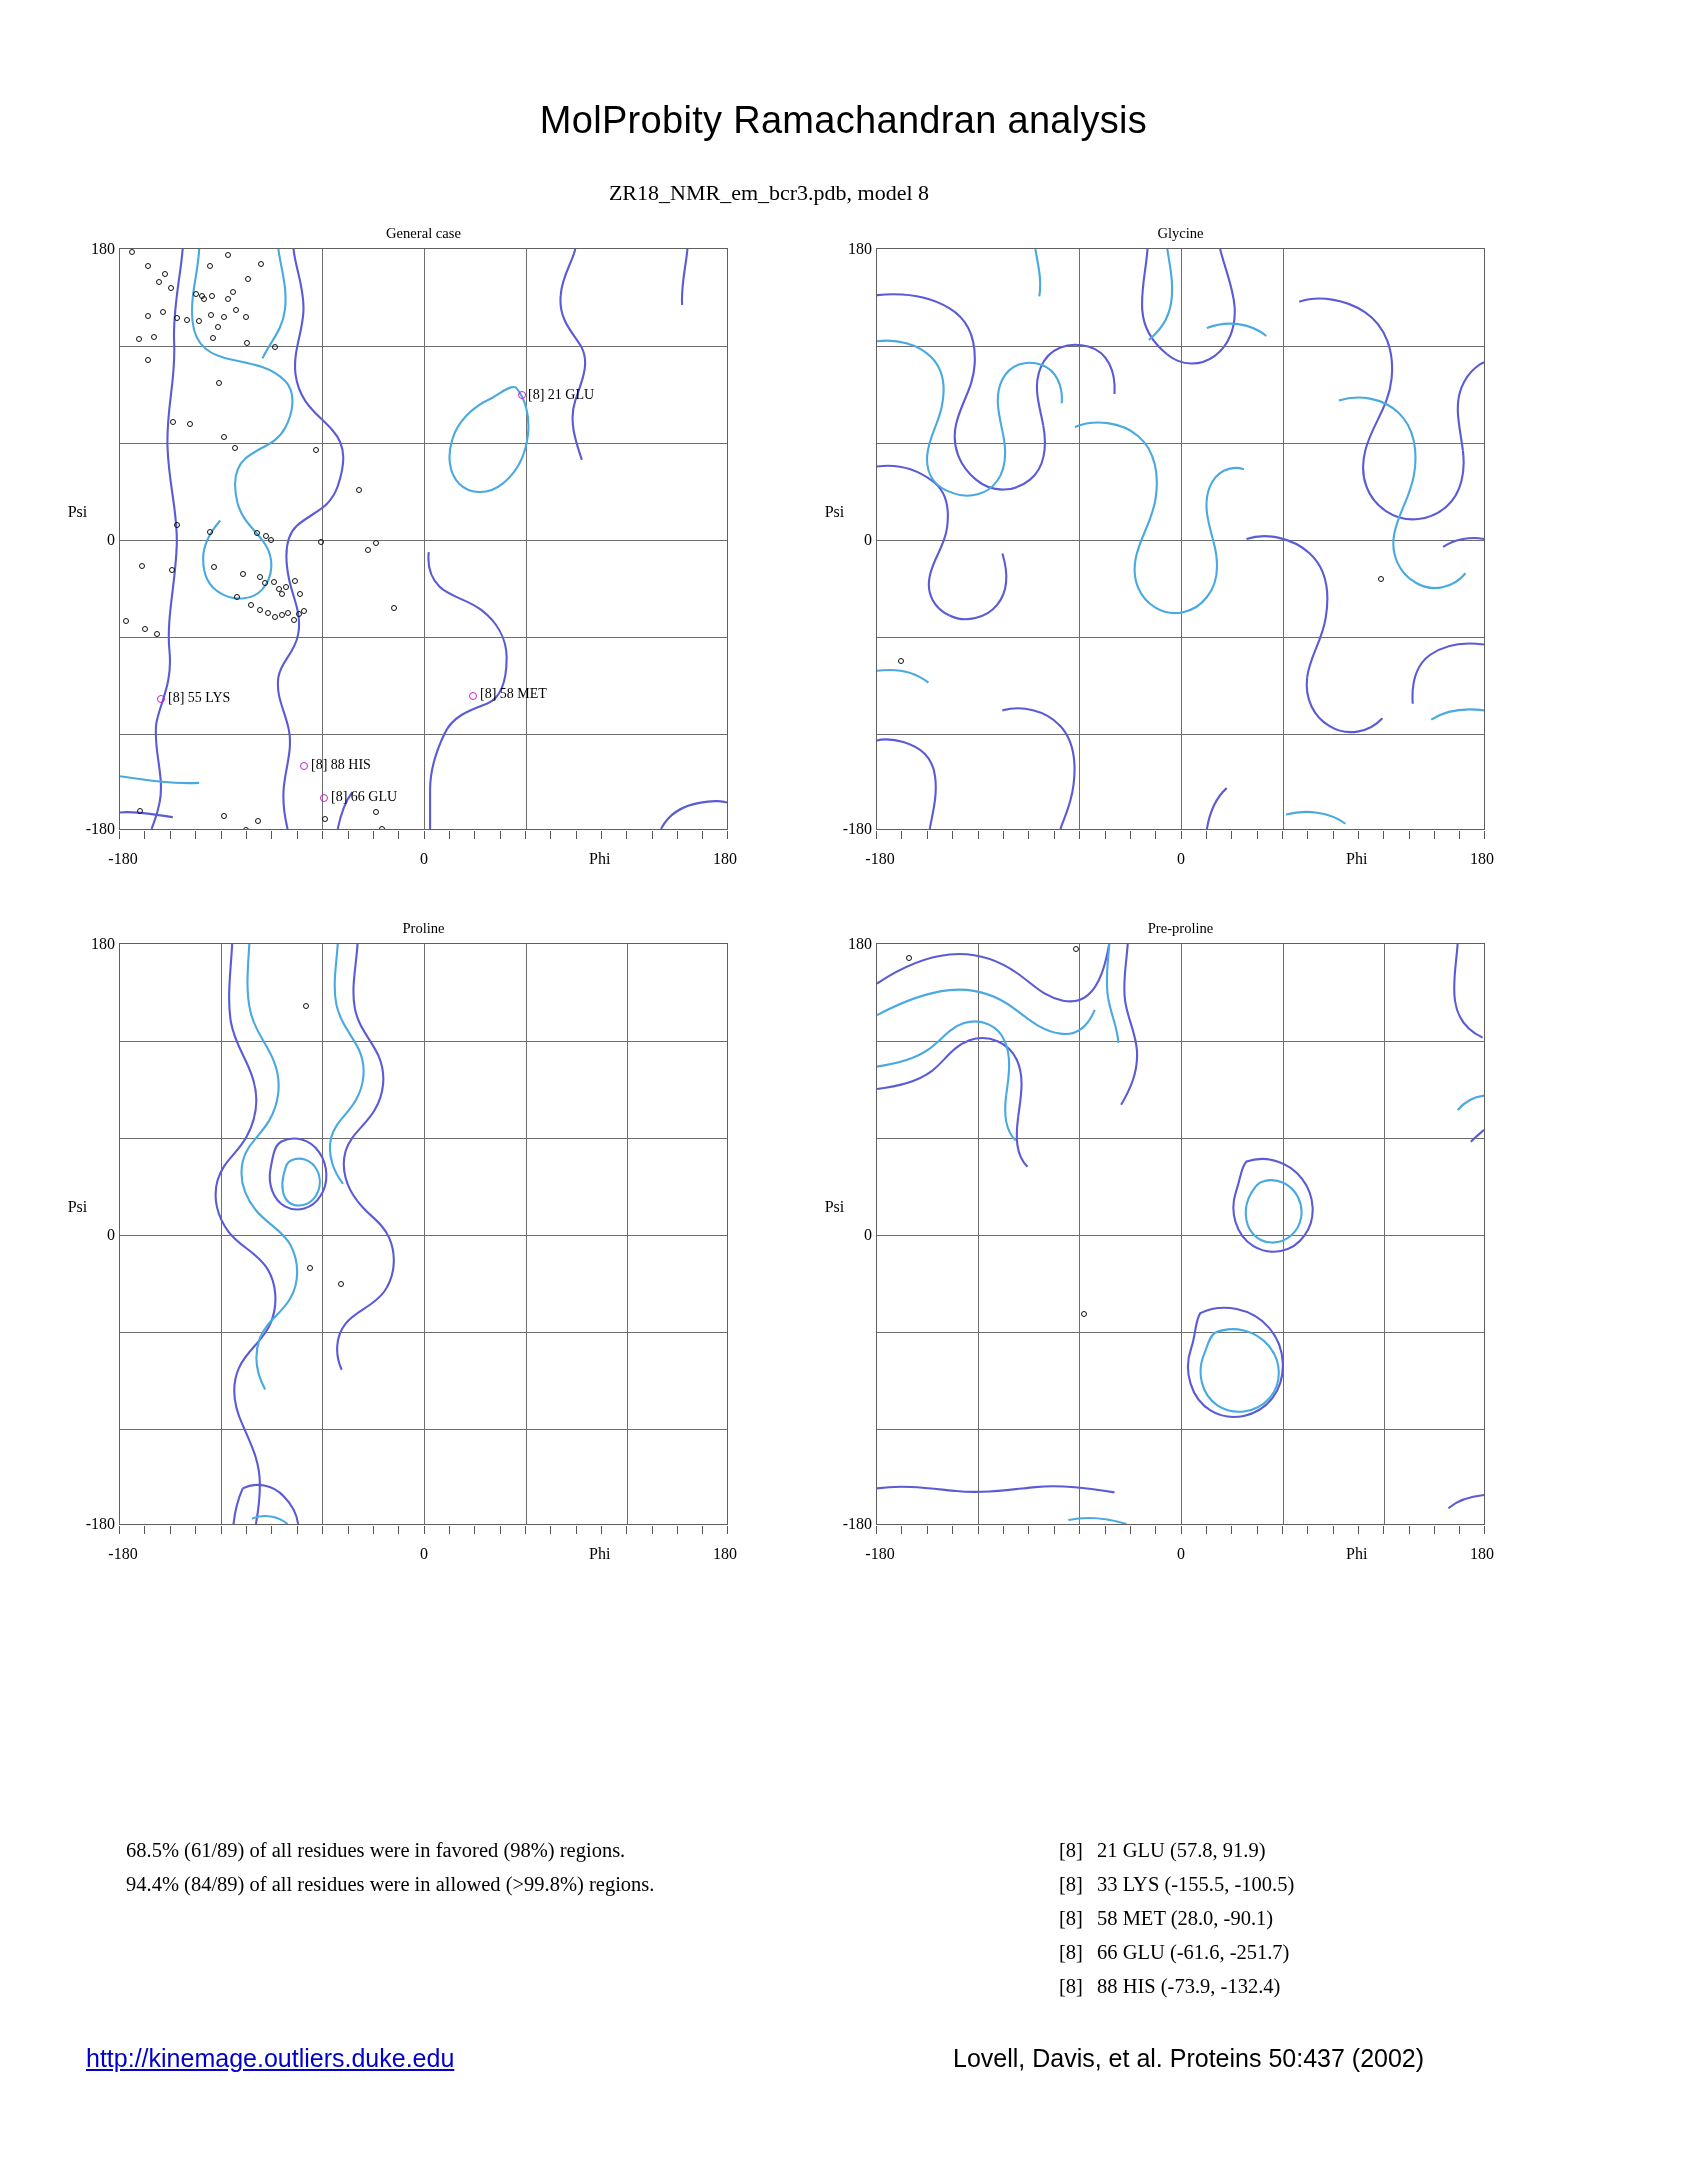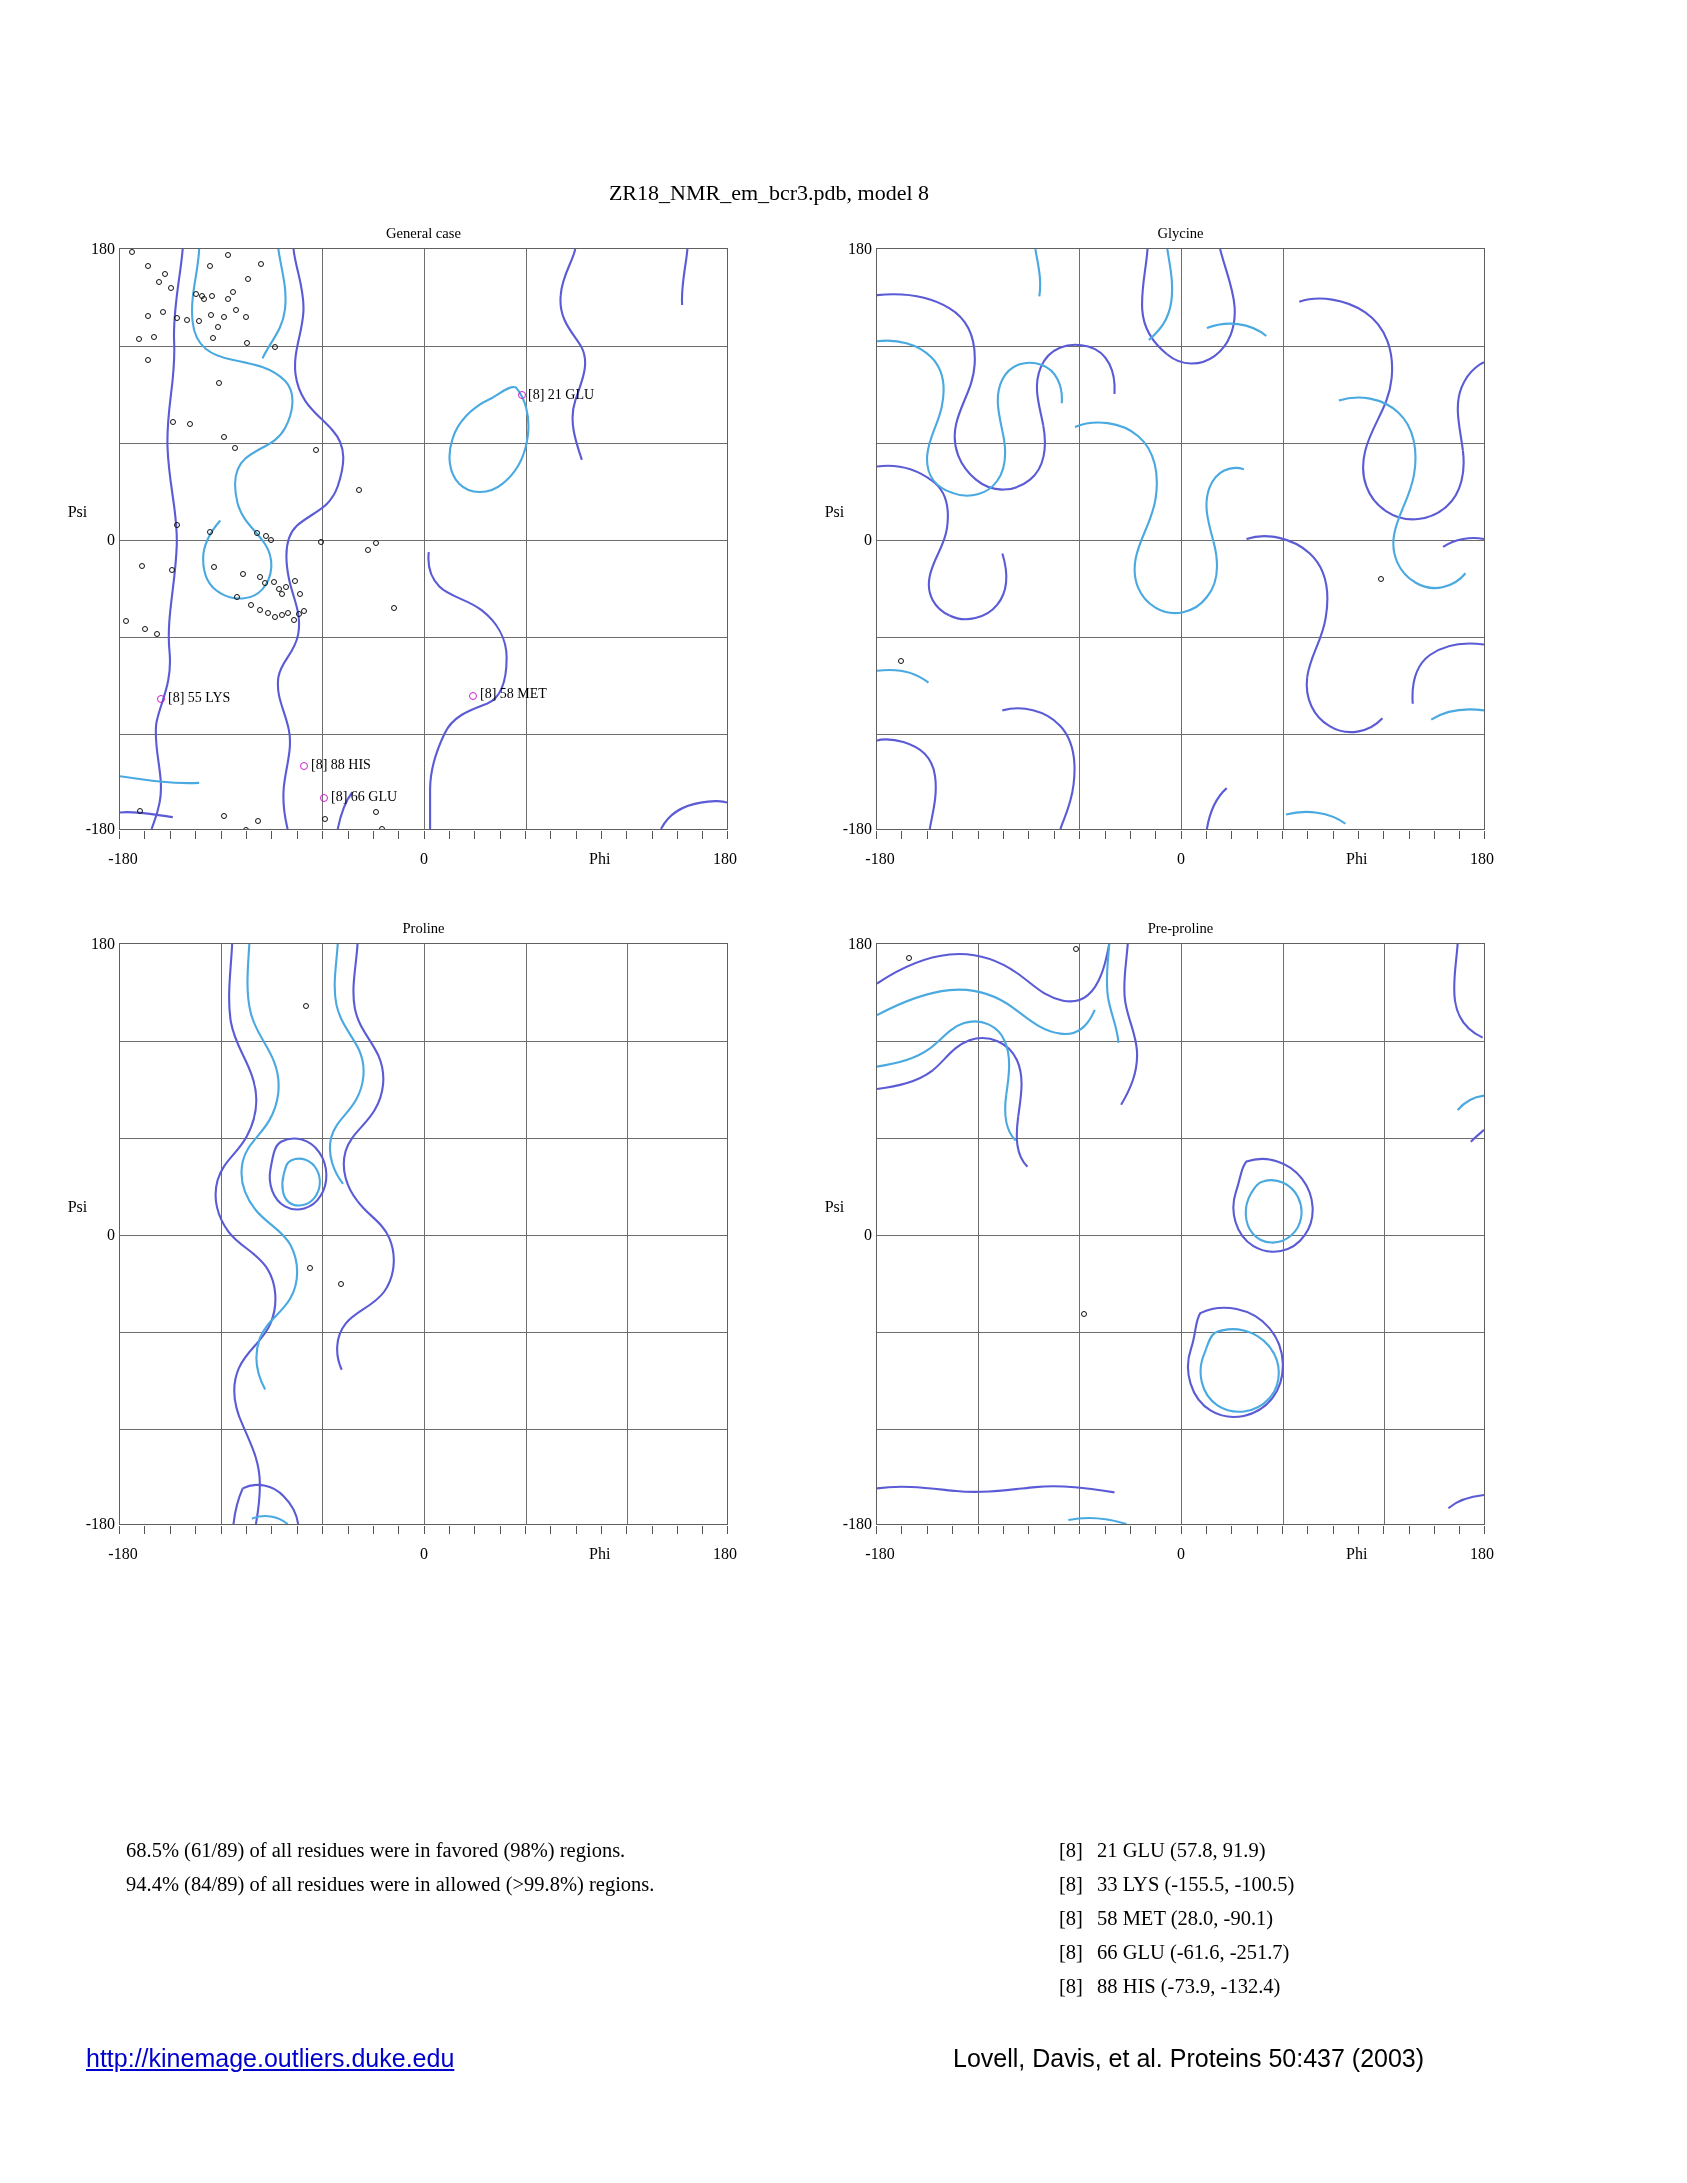--- a/index.html
+++ b/index.html
@@ -169,20 +169,21 @@
   }
   .outliers-head {
     margin-top: 34px;
   }
 </style>
 </head>
 <body>
 
 <div class="page">
 
+  <div class="title">MolProbity Ramachandran analysis</div>
   <div class="subtitle">ZR18_NMR_em_bcr3.pdb, model 8</div>
 
   <div class="panel" style="left:73px; top:225px; width:715px; height:648px;">
     <div class="panel-title" style="left:46px; width:609px;">General case</div>
     <div class="plot-box">
       <div class="gridline-v" style="left:202px"></div>
       <div class="gridline-v" style="left:304px"></div>
       <div class="gridline-v" style="left:406px"></div>
       <div class="gridline-h" style="top:97px"></div>
       <div class="gridline-h" style="top:194px"></div>
@@ -578,16 +579,16 @@
     </div>
     <div>
       <span class="idx">[8]</span><span>66 GLU (-61.6, -251.7)</span>
     </div>
     <div>
       <span class="idx">[8]</span><span>88 HIS (-73.9, -132.4)</span>
     </div>
   </div>
 
   <a class="link" href="#">http://kinemage.outliers.duke.edu</a>
-  <div class="citation">Lovell, Davis, et al. Proteins 50:437 (2003)</div>
+  <div class="citation">Lovell, Davis, et al. Proteins 50:437 (2002)</div>
 
 </div>
 
 
 </body></html>

